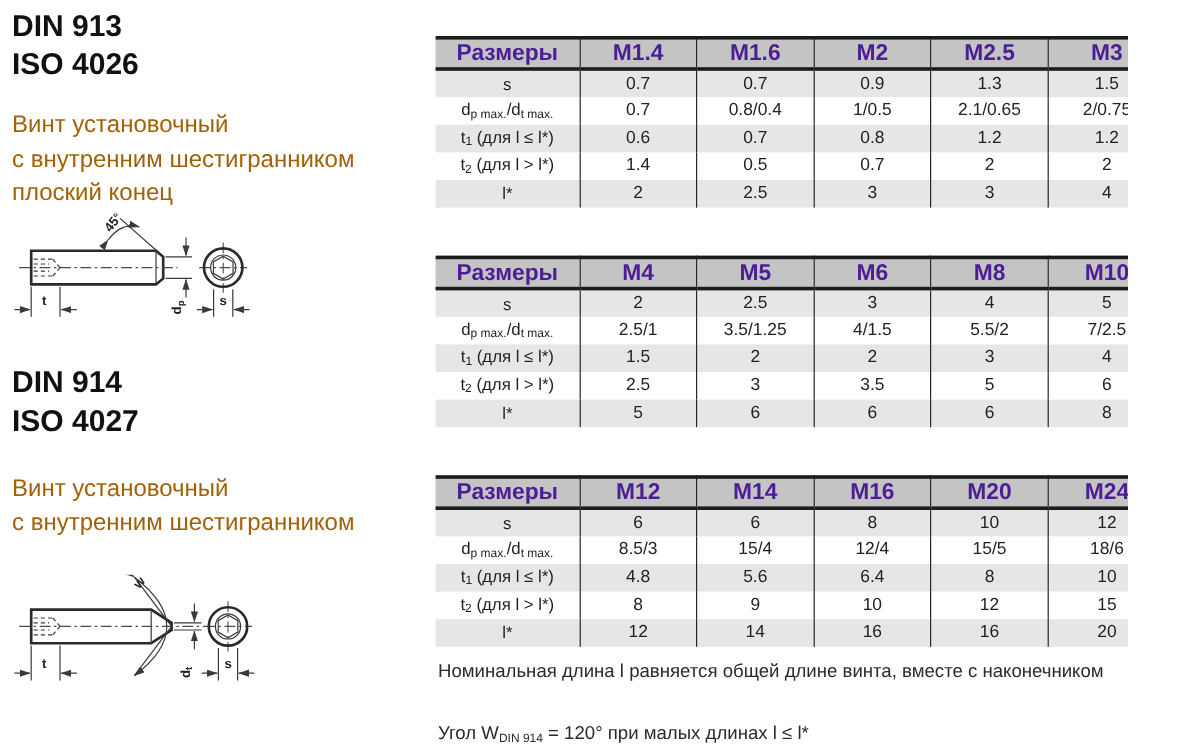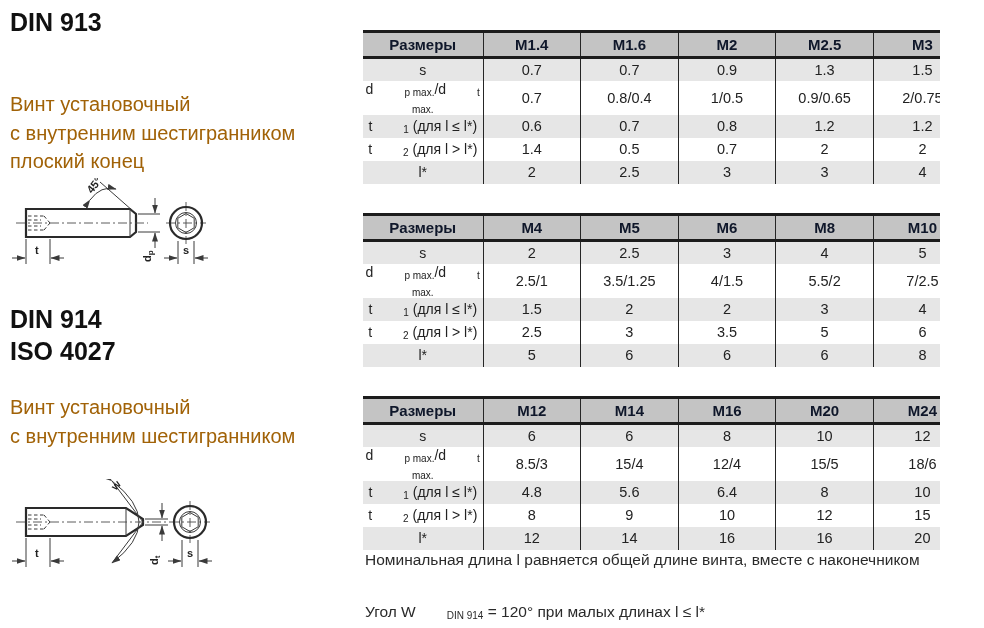--- a/index.html
+++ b/index.html
@@ -26,41 +26,42 @@
   .drawing text{font-family:"Liberation Sans",sans-serif;font-size:11px;font-weight:600;fill:#222;}
   .drawing .ssub{font-size:8px;}
   .drawing .arrhead{fill:#3a3a3a;}
   
   table.dim-table{
     position:absolute;left:363px;width:608px;border-collapse:collapse;table-layout:fixed;
     border-top:3px solid var(--border);
   }
   table.dim-table col.c-lbl{width:120px;}
   table.dim-table th{
-    background:var(--header-bg);font-weight:bold;font-size:15px;color:#0f172a;
+    background:var(--header-bg);font-weight:bold;font-size:19px;color:#4c1d95;
     height:26px;padding:0 2px;border-bottom:3px solid var(--border);text-align:center;
   }
   table.dim-table td{
     font-size:14.5px;height:23px;padding:0 2px;text-align:center;color:#222;
   }
   table.dim-table th:not(:first-child),
   table.dim-table td:not(:first-child){border-left:1.5px solid #262626;}
   table.dim-table tbody tr:nth-child(odd) td{background:var(--stripe-bg);}
   table.dim-table td.lbl{font-size:14px;}
-  .sub{font-size:10px;vertical-align:-2px;margin-left:31px;}
+  .sub{font-size:10px;vertical-align:-2px;}
   
   .note{position:absolute;left:365px;font-size:15.5px;color:#2a2a2a;white-space:nowrap;}
 </style>
 </head>
 <body>
 
 <div class="page">
 
   <div class="std-heading" style="top:6px;">
     <div>DIN 913</div>
+    <div>ISO 4026</div>
   </div>
   <div class="desc-block" style="top:90px;">
     <div>Винт установочный</div>
     <div>с внутренним шестигранником</div>
     <div>плоский конец</div>
   </div>
 
   <svg class="drawing" style="left:8px;top:178px;" width="210" height="98" viewBox="0 0 210 98">
     <defs>
       <marker id="arrA" markerWidth="10" markerHeight="8" refX="8.5" refY="3" orient="auto" markerUnits="userSpaceOnUse">
@@ -191,21 +192,21 @@
           <td>0.7</td>
           <td>0.9</td>
           <td>1.3</td>
           <td>1.5</td>
         </tr>
         <tr>
           <td class="lbl"><span>d</span><span class="sub">p max.</span><span>/d</span><span class="sub">t max.</span></td>
           <td>0.7</td>
           <td>0.8/0.4</td>
           <td>1/0.5</td>
-          <td>0.9/0.65</td>
+          <td>2.1/0.65</td>
           <td>2/0.75</td>
         </tr>
         <tr>
           <td class="lbl"><span>t</span><span class="sub">1</span><span> (для l ≤ l*)</span></td>
           <td>0.6</td>
           <td>0.7</td>
           <td>0.8</td>
           <td>1.2</td>
           <td>1.2</td>
         </tr>

